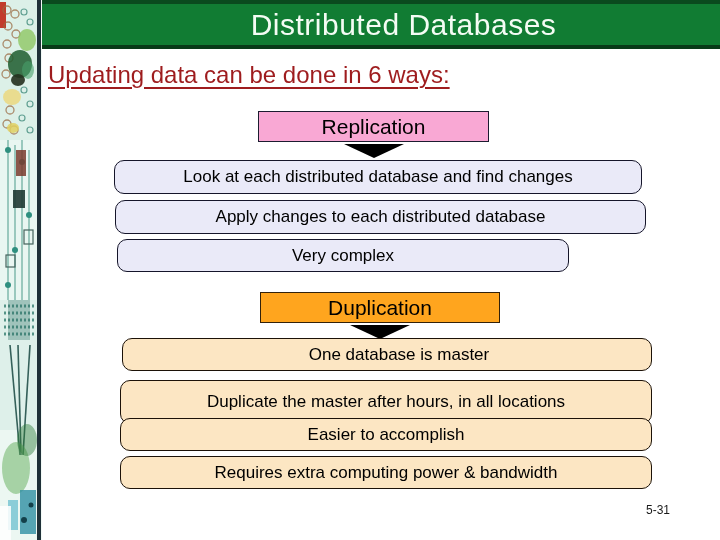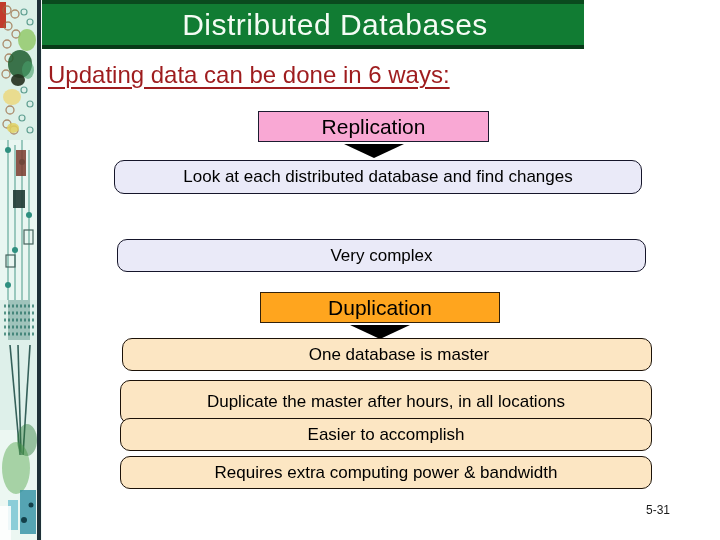--- a/index.html
+++ b/index.html
@@ -16,21 +16,21 @@
   .strip {
     position: absolute;
     left: 0; top: 0;
     width: 42px; height: 540px;
   }
 
   
   .title-bar {
     position: absolute;
     left: 42px; top: 0;
-    width: 542px; height: 49px;
+    width: 679px; height: 49px;
     box-sizing: border-box;
     background: #117c33;
     border-top: 4px solid #0a4a1e;
     border-bottom: 4px solid #083a18;
     display: flex;
     align-items: center;
     justify-content: center;
     padding-left: 44px;
   }
   .title-bar .title-text {
@@ -101,21 +101,21 @@
   .item-box.lav {
     background: #eaeaf8;
     border: 1.5px solid #15152a;
   }
   .item-box.org {
     background: #fce6c3;
     border: 1.5px solid #1c1208;
   }
   .r0 { left: 114px; top: 160px; width: 528px; height: 34px; }
   .r1 { left: 115px; top: 200px; width: 531px; height: 34px; }
-  .r2 { left: 117px; top: 239px; width: 529px; height: 33px; }
+  .r2 { left: 117px; top: 239px; width: 452px; height: 33px; }
   .d0 { left: 122px; top: 338px; width: 530px; height: 33px; padding-left: 24px; }
   .d1 { left: 120px; top: 380px; width: 532px; height: 44px; }
   .d2 { left: 120px; top: 418px; width: 532px; height: 33px; }
   .d3 { left: 120px; top: 456px; width: 532px; height: 33px; }
 
   
   .page-number {
     position: absolute;
     left: 646px; top: 503px;
     font-size: 12px;
@@ -212,20 +212,21 @@
     <span class="title-text">Distributed Databases</span>
   </div>
 
   <div class="heading">Updating data can be done in 6 ways:</div>
 
   <div class="flow-header replication">
     <span>Replication</span>
   </div>
   <div class="down-arrow a1"></div>
   <div class="item-box lav r0">Look at each distributed database and find changes</div>
+  <div class="item-box lav r1">Apply changes to each distributed database</div>
   <div class="item-box lav r2">Very complex</div>
 
   <div class="flow-header duplication">
     <span>Duplication</span>
   </div>
   <div class="down-arrow a2"></div>
   <div class="item-box org d0">One database is master</div>
   <div class="item-box org d1">Duplicate the master after hours, in all locations</div>
   <div class="item-box org d2">Easier to accomplish</div>
   <div class="item-box org d3">Requires extra computing power &amp; bandwidth</div>

